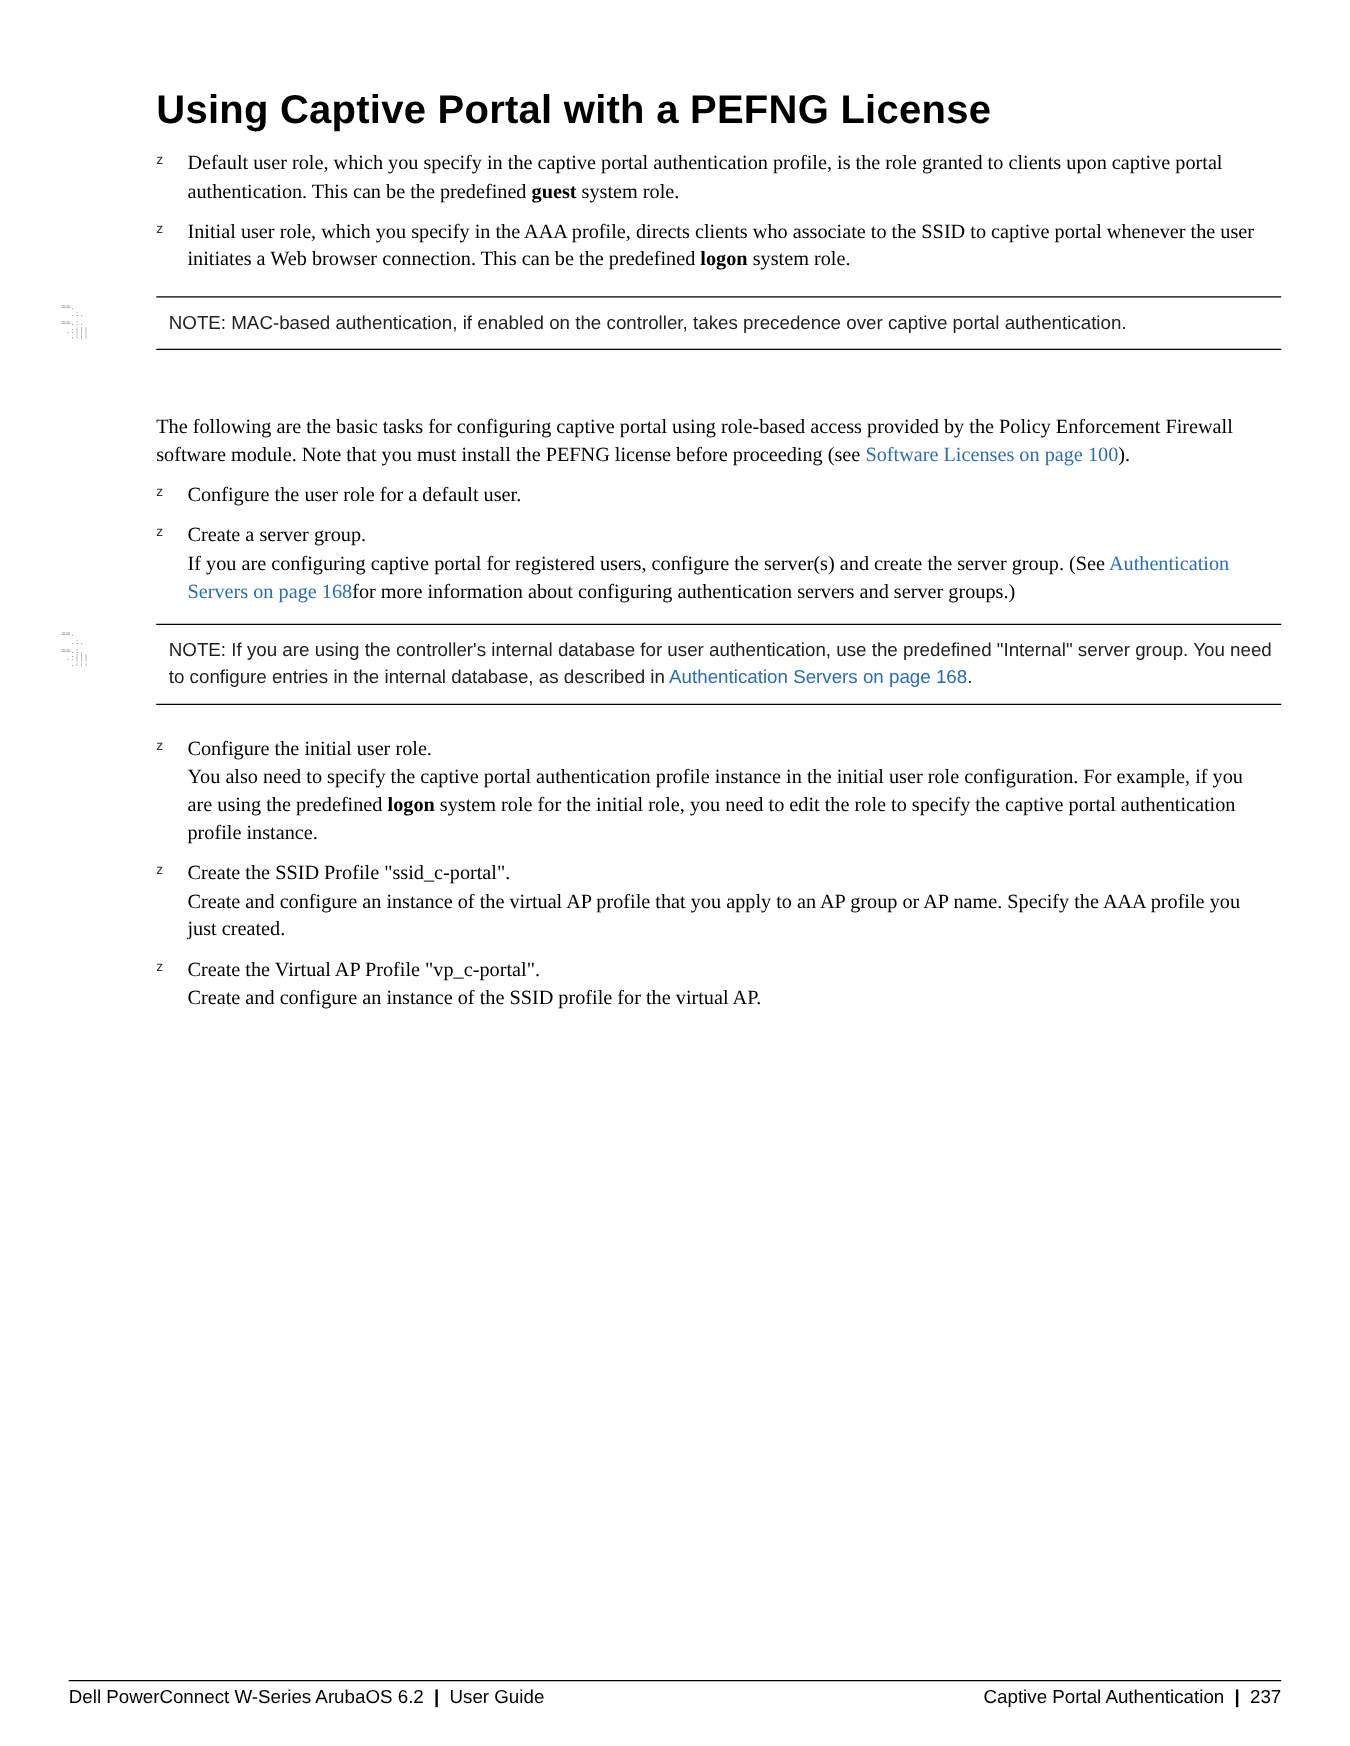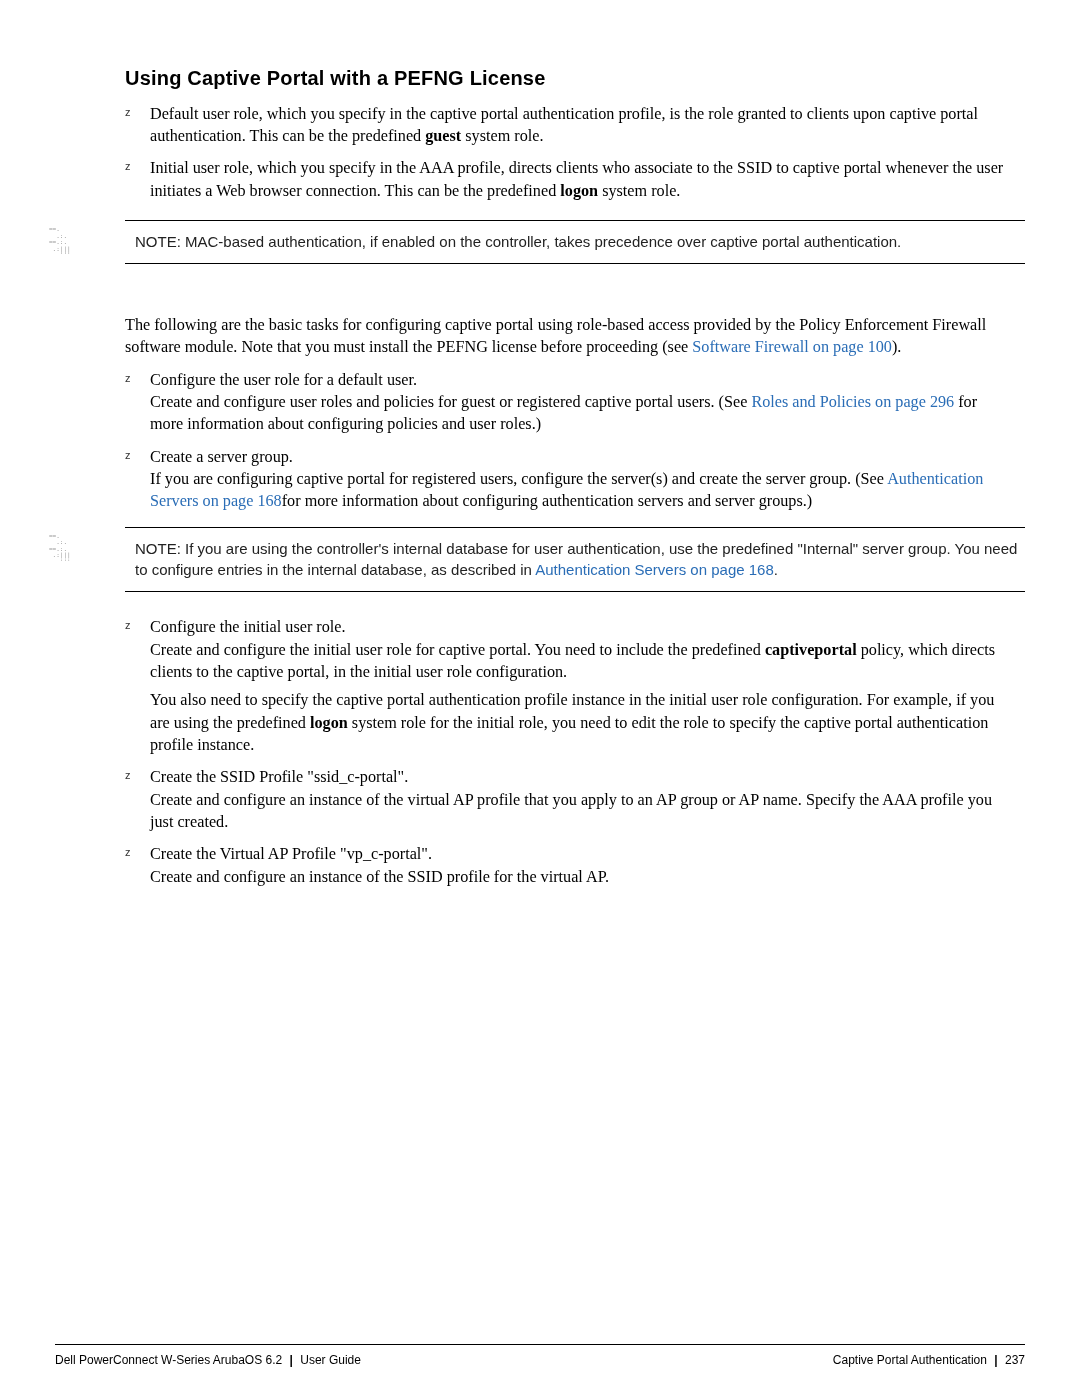--- a/index.html
+++ b/index.html
@@ -18,21 +18,21 @@
     box-sizing: border-box;
     padding: 65px 55px 60px 55px;
   }
   .content {
     margin-left: 70px;
     margin-right: 0;
   }
   h2.heading {
     font-family: Arial, Helvetica, sans-serif;
     font-weight: 700;
-    font-size: 20px;
+    font-size: 32px;
     margin: 0 0 10px 0;
     letter-spacing: 0.2px;
   }
   p.body, .note-text {
     margin: 0 0 10px 0;
   }
   ul.zlist {
     list-style: none;
     margin: 0 16px 14px 0;
     padding: 0;
@@ -101,21 +101,21 @@
     right: 55px;
     bottom: 52px;
     border-top: 1px solid #000;
   }
   .footer {
     position: absolute;
     left: 55px;
     right: 55px;
     bottom: 28px;
     font-family: Arial, Helvetica, sans-serif;
-    font-size: 12px;
+    font-size: 15px;
     color: #000;
     display: flex;
     justify-content: space-between;
   }
   .footer .sep { margin: 0 4px; font-weight: 700; }
   .spacer-lg { height: 28px; }
 </style>
 </head>
 <body>
 
@@ -145,29 +145,26 @@
  .:|||
   :|||</div>
       <hr class="note-hr">
       <p class="note-text">NOTE: MAC-based authentication, if enabled on the controller, takes precedence over captive portal authentication.</p>
       <hr class="note-hr">
     </div>
 
     <div class="spacer-lg"></div>
 
     <p class="body">
-      <span>The following are the basic tasks for configuring captive portal using role-based access provided by the Policy Enforcement Firewall software module. Note that you must install the PEFNG license before proceeding (see </span><a class="xref">Software Firewall on page 100</a><span>).</span>
+      <span>The following are the basic tasks for configuring captive portal using role-based access provided by the Policy Enforcement Firewall software module. Note that you must install the PEFNG license before proceeding (see </span><a class="xref">Software Licenses on page 100</a><span>).</span>
     </p>
 
     <ul class="zlist">
       <li>
         <span class="li-head">Configure the user role for a default user.</span>
-        <span class="li-body">
-          <span>Create and configure user roles and policies for guest or registered captive portal users. (See </span><a class="xref">Roles and Policies on page 296</a><span> for more information about configuring policies and user roles.)</span>
-        </span>
       </li>
       <li>
         <span class="li-head">Create a server group.</span>
         <span class="li-body">
           <span>If you are configuring captive portal for registered users, configure the server(s) and create the server group. (See </span><a class="xref">Authentication Servers on page 168</a><span>for more information about configuring authentication servers and server groups.)</span>
         </span>
       </li>
     </ul>
 
     <div class="note-block" style="margin-top:4px;">
@@ -180,23 +177,20 @@
       <p class="note-text">
         <span>NOTE: If you are using the controller's internal database for user authentication, use the predefined "Internal" server group. You need to configure entries in the internal database, as described in </span><a class="xref">Authentication Servers on page 168</a><span>.</span>
       </p>
       <hr class="note-hr">
     </div>
 
     <ul class="zlist" style="margin-top:24px;">
       <li>
         <span class="li-head">Configure the initial user role.</span>
         <span class="li-body">
-          <span>Create and configure the initial user role for captive portal. You need to include the predefined </span><span class="bold">captiveportal</span><span> policy, which directs clients to the captive portal, in the initial user role configuration.</span>
-        </span>
-        <span class="li-body">
           <span>You also need to specify the captive portal authentication profile instance in the initial user role configuration. For example, if you are using the predefined </span><span class="bold">logon</span><span> system role for the initial role, you need to edit the role to specify the captive portal authentication profile instance.</span>
         </span>
       </li>
       <li>
         <span class="li-head">Create the SSID Profile "ssid_c-portal".</span>
         <span class="li-body">Create and configure an instance of the virtual AP profile that you apply to an AP group or AP name. Specify the AAA profile you just created.</span>
       </li>
       <li>
         <span class="li-head">Create the Virtual AP Profile "vp_c-portal".</span>
         <span class="li-body">Create and configure an instance of the SSID profile for the virtual AP.</span>

